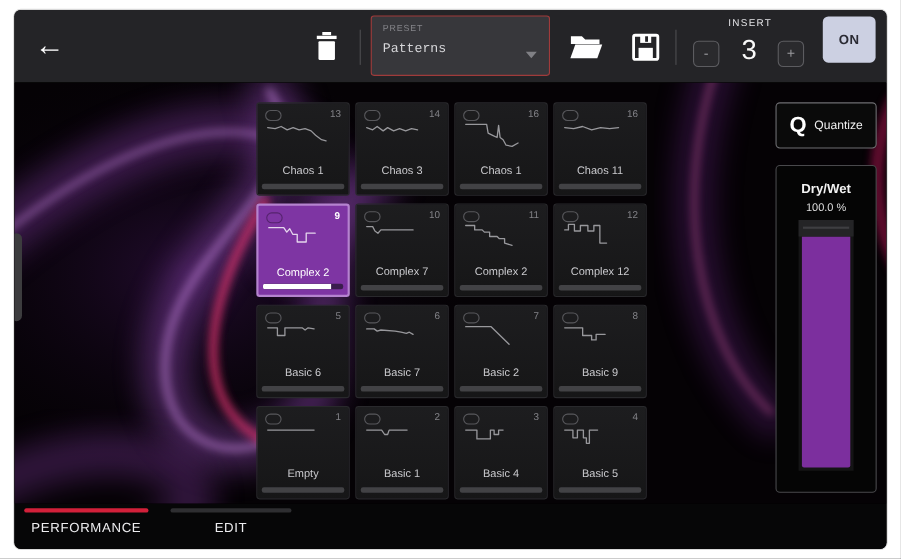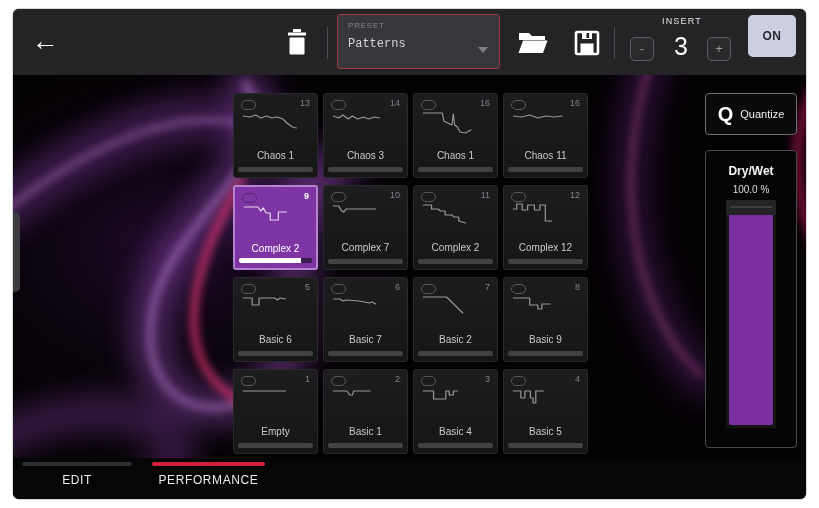--- a/index.html
+++ b/index.html
@@ -350,23 +350,23 @@
       <div class="dwlabel">Dry/Wet</div>
       <div class="dwvalue">100.0 %</div>
       <div class="dw-slider">
         <div class="dw-fill" style="top: 15px;"></div>
         <div class="dw-handle"></div>
       </div>
     </div>
   </div>
 
   <div class="tabbar">
+  <div class="tab active" style="width: 113px;">
+    <div class="indicator"></div>
+    <span class="tab-label">PERFORMANCE</span>
+  </div>
+
   <div class="tab" style="width: 110px;">
     <div class="indicator"></div>
     <span class="tab-label">EDIT</span>
   </div>
-
-  <div class="tab active" style="width: 113px;">
-    <div class="indicator"></div>
-    <span class="tab-label">PERFORMANCE</span>
-  </div>
 </div>
 </div>
 
 </body></html>

